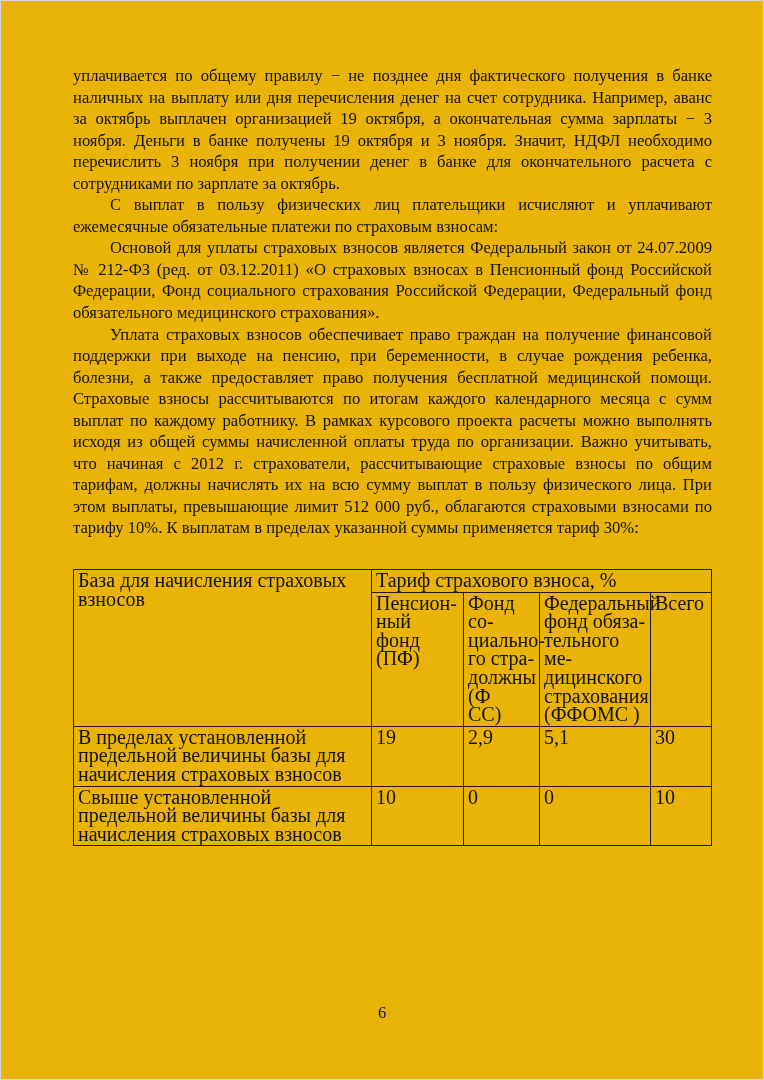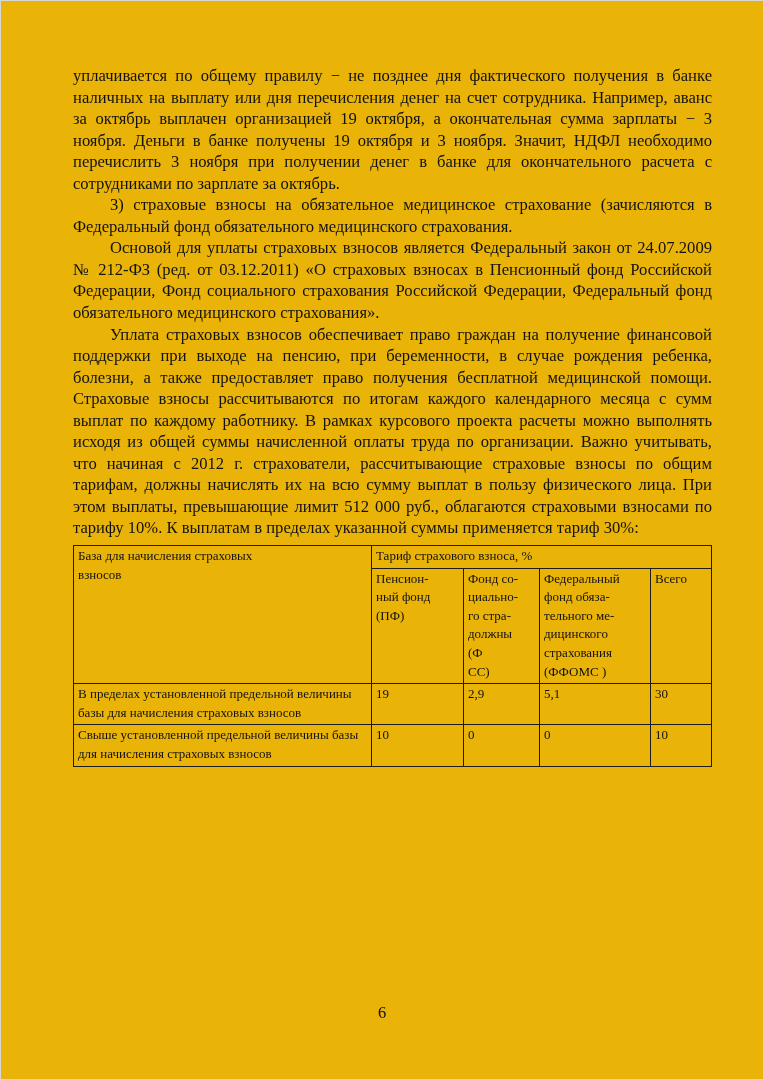--- a/index.html
+++ b/index.html
@@ -24,22 +24,22 @@
     line-height: 21.55px;
     text-align: justify;
     text-indent: 37px;
   }
   p.no-indent { text-indent: 0; }
 
   table.rates {
     border-collapse: collapse;
     table-layout: fixed;
     width: 638px;
-    margin-top: 6px;
-    font-size: 13px;
+    margin-top: 30px;
+    font-size: 20px;
     line-height: 18.6px;
   }
   table.rates td {
     border: 1px solid #1c1c1c;
     vertical-align: top;
     padding: 1px 4px 2px 4px;
     text-align: left;
   }
   td.cell-title { text-align: center; }
   td.cell-base {
@@ -55,21 +55,21 @@
     font-size: 16.5px;
   }
 </style>
 </head>
 <body>
 
 <div class="page">
   <div class="content">
 
     <p class="body-par no-indent">уплачивается по общему правилу − не позднее дня фактического получения в банке наличных на выплату или дня перечисления денег на счет сотрудника. Например, аванс за октябрь выплачен организацией 19 октября, а окончательная сумма зарплаты − 3 ноября. Деньги в банке получены 19 октября и 3 ноября. Значит, НДФЛ необходимо перечислить 3 ноября при получении денег в банке для окончательного расчета с сотрудниками по зарплате за октябрь.</p>
-    <p class="body-par">3) страховые взносы на обязательное медицинское страхование (зачисляются в Федеральный фонд обязательного медицинского страхования.</p>
+    <p class="body-par">С выплат в пользу физических лиц плательщики исчисляют и уплачивают ежемесячные обязательные платежи по страховым взносам:</p>
     <p class="body-par">Основой для уплаты страховых взносов является Федеральный закон от 24.07.2009 № 212-ФЗ (ред. от 03.12.2011) «О страховых взносах в Пенсионный фонд Российской Федерации, Фонд социального страхования Российской Федерации, Федеральный фонд обязательного медицинского страхования».</p>
     <p class="body-par">Уплата страховых взносов обеспечивает право граждан на получение финансовой поддержки при выходе на пенсию, при беременности, в случае рождения ребенка, болезни, а также предоставляет право получения бесплатной медицинской помощи.  Страховые взносы рассчитываются по итогам каждого календарного месяца с сумм выплат по каждому работнику. В рамках курсового проекта расчеты можно выполнять исходя из общей суммы начисленной оплаты труда по организации. Важно учитывать, что начиная с 2012 г. страхователи, рассчитывающие страховые взносы по общим тарифам, должны начислять их на всю сумму выплат в пользу физического лица. При этом выплаты, превышающие лимит 512 000 руб., облагаются страховыми взносами по тарифу 10%. К выплатам в пределах указанной суммы применяется тариф 30%:</p>
 
     <table class="rates">
       <colgroup>
         <col style="width:298px">
         <col style="width:92px">
         <col style="width:76px">
         <col style="width:111px">
         <col style="width:61px">

